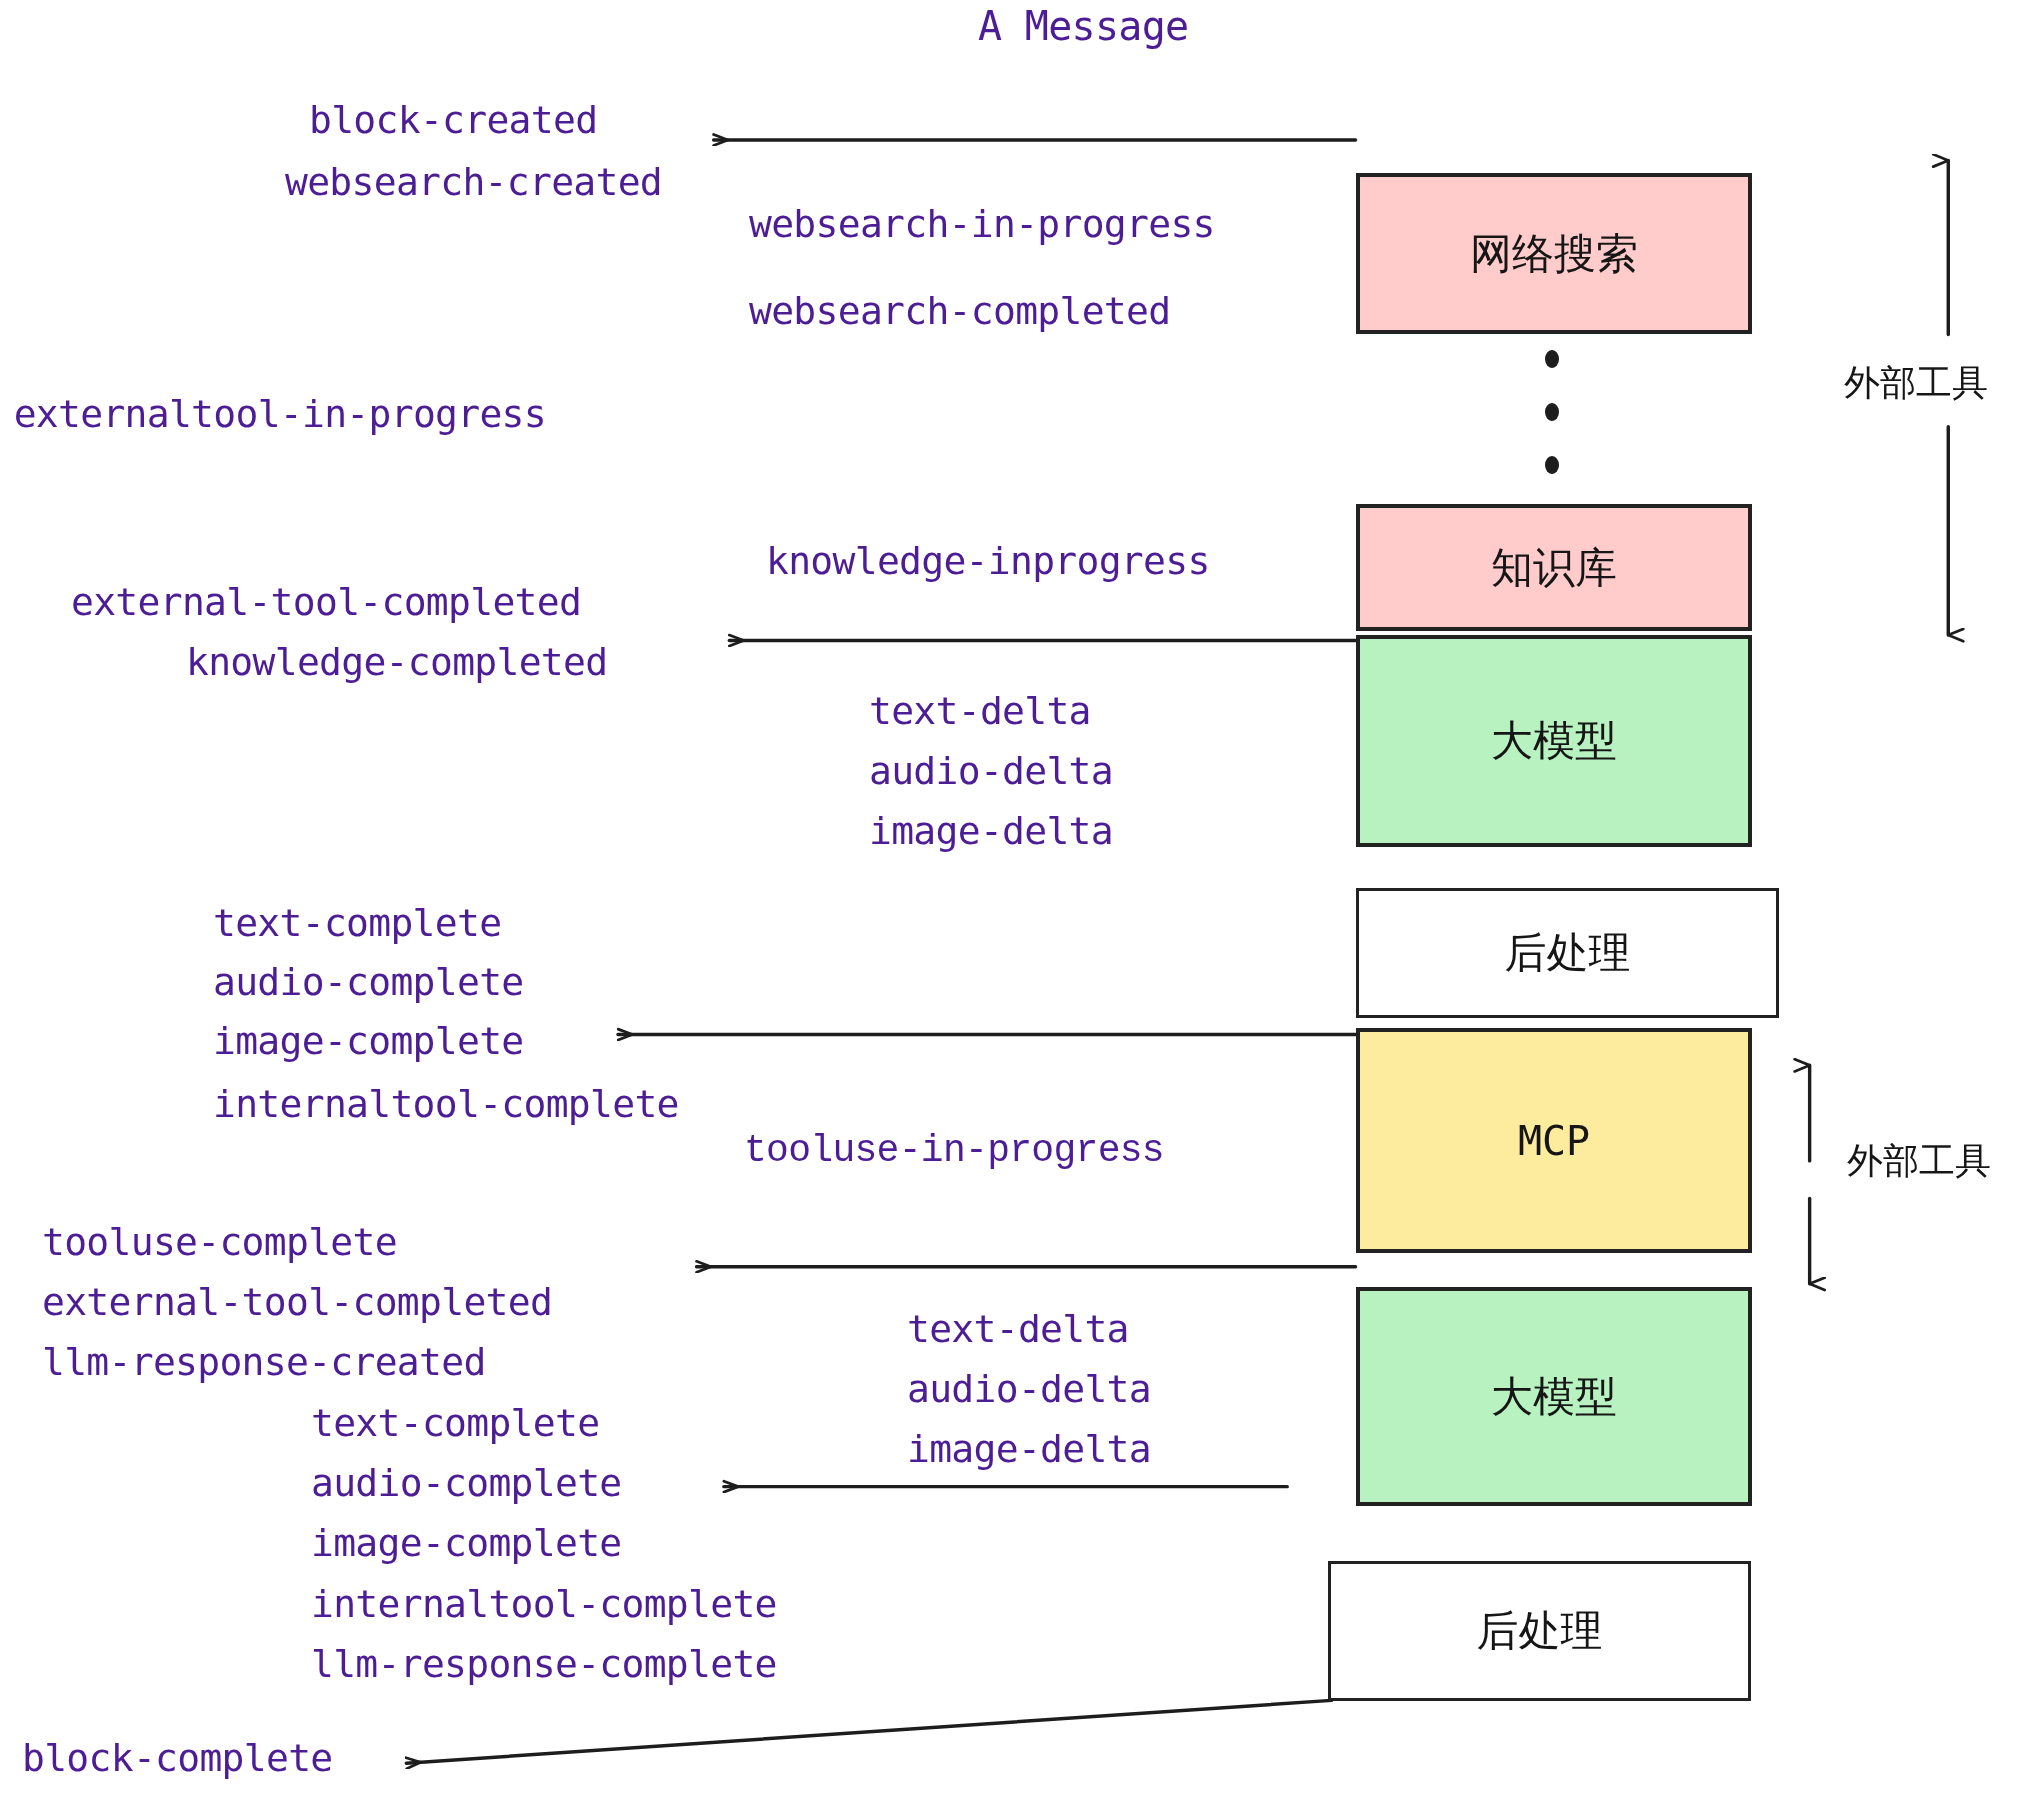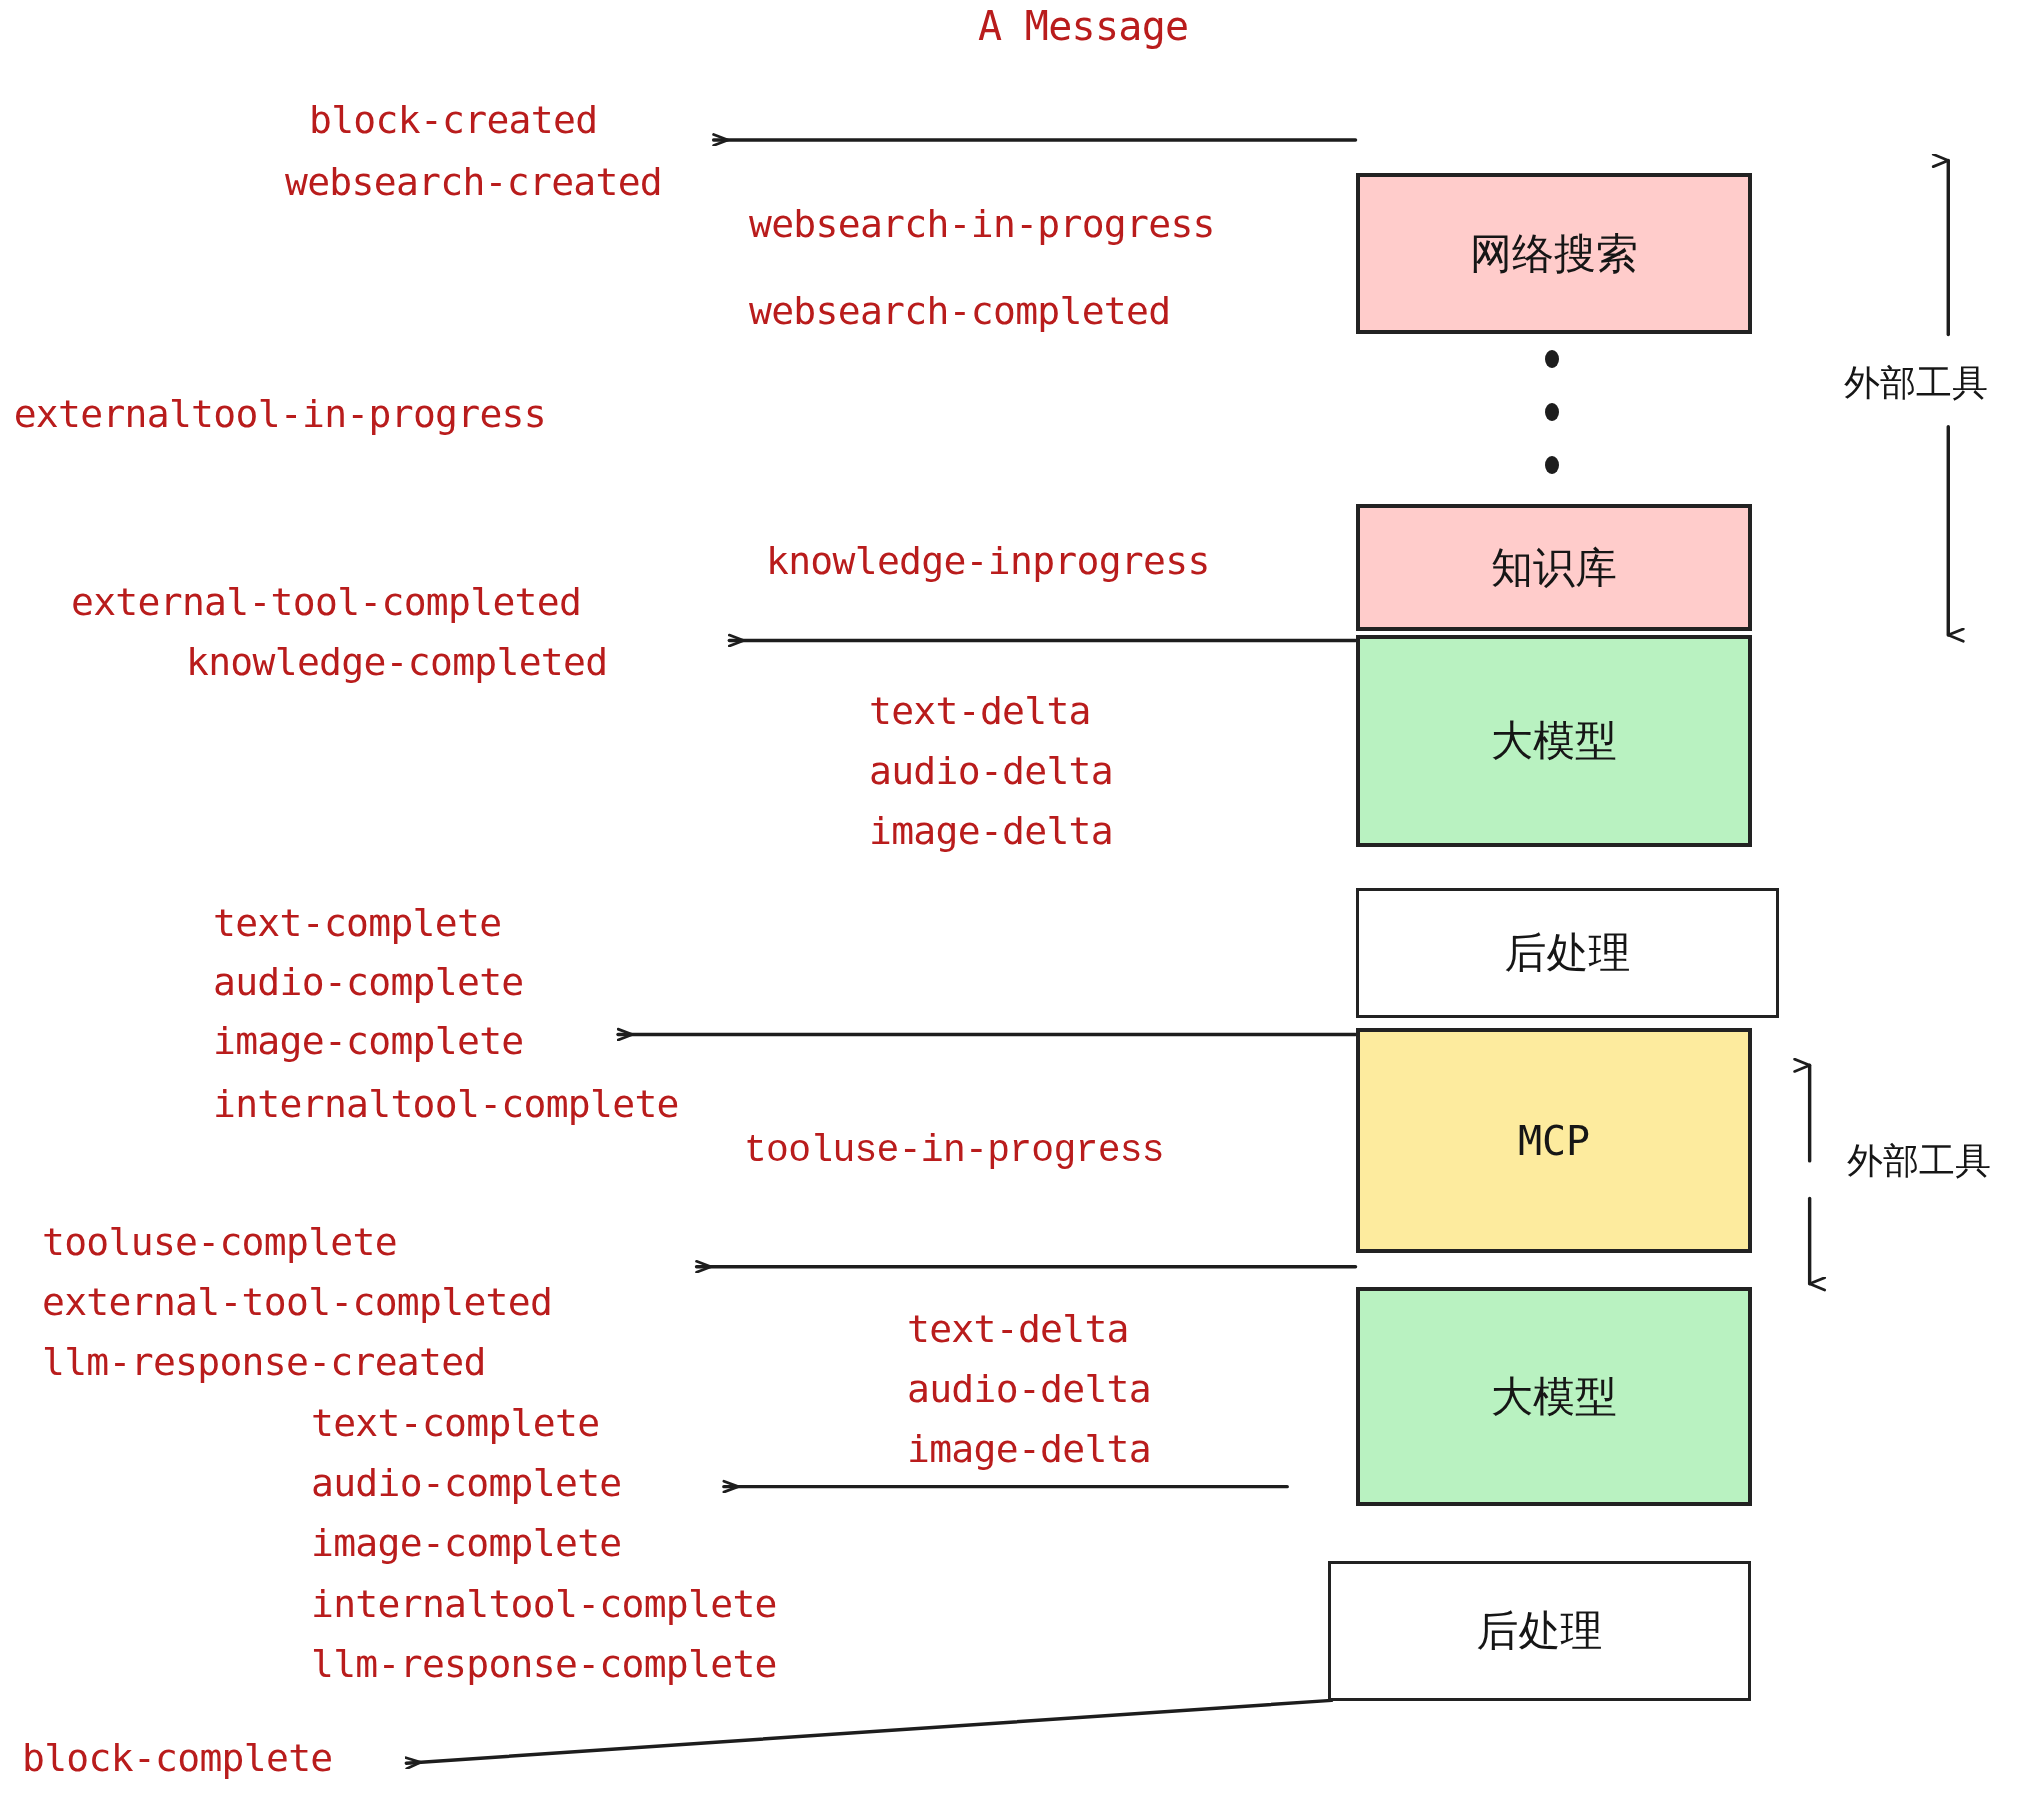--- a/index.html
+++ b/index.html
@@ -2,21 +2,21 @@
 <html style="font-size:11px"><head>
 <meta charset="utf-8">
 <style>
   html,body{margin:0;padding:0;background:#ffffff;}
   body{width:2035px;height:1796px;overflow:hidden;
        font-family:"DejaVu Sans Mono","Liberation Mono",monospace;}
   #stage{position:relative;width:2035px;height:1796px;background:#fff;}
 
   svg.layer{position:absolute;left:0;top:0;width:2035px;height:1796px;pointer-events:none;}
 
-  .lbl{position:absolute;white-space:pre;color:#b91c1c;
+  .lbl{position:absolute;white-space:pre;color:#4c1d95;
        font-family:"DejaVu Sans Mono","Liberation Mono",monospace;
        font-size:38px;line-height:1.0;letter-spacing:-0.7px;}
   .title{font-size:40px;}
 
   .box{position:absolute;box-sizing:border-box;display:flex;
        align-items:center;justify-content:center;
        border:4.1px solid #222222;}
   .box.thin{border-width:3.4px;}
   .box span{font-family:"DejaVu Sans","Liberation Sans",sans-serif;
             font-size:42px;color:#161616;}

